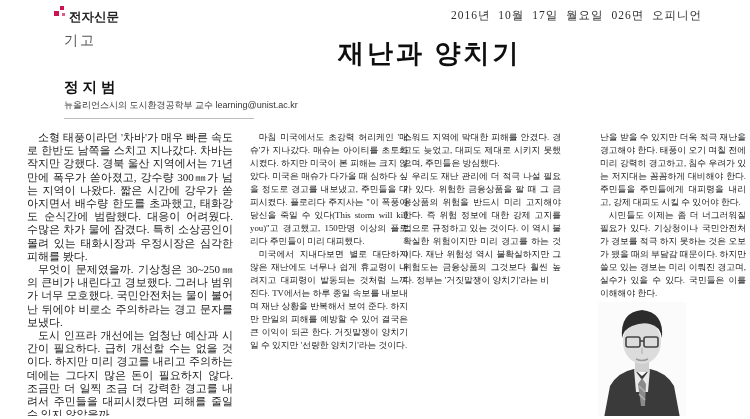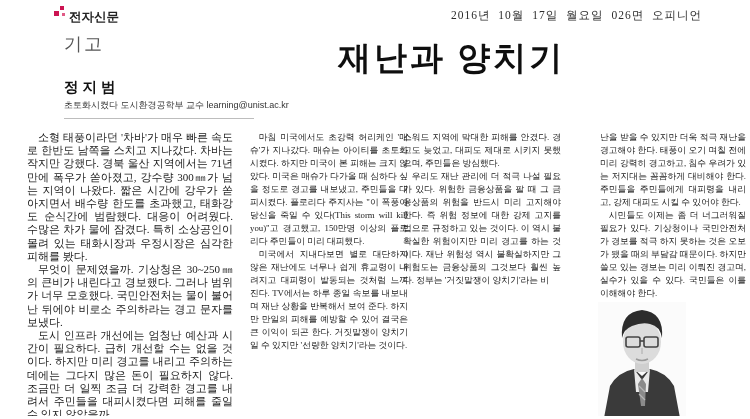--- a/index.html
+++ b/index.html
@@ -6,23 +6,23 @@
   .page{position:relative;width:750px;height:416px;background:#ffffff;overflow:hidden;
         font-family:"Liberation Serif","DejaVu Serif",serif;color:#1a1a1a;}
   
   .logo{position:absolute;left:54px;top:6px;display:flex;align-items:flex-start;gap:3px;}
   .logo-dots{width:12px;height:13px;position:relative;}
   .logo-dots i{position:absolute;display:block;}
   .logo-text{font-family:"Liberation Sans","DejaVu Sans",sans-serif;font-weight:700;
              font-size:12.5px;color:#222;margin-top:3px;}
   .dateline{position:absolute;top:8px;right:48px;font-size:11.5px;color:#2b2b2b;
             letter-spacing:1px;word-spacing:4px;}
-  .section-label{position:absolute;left:64px;top:32px;font-size:18px;color:#555;
+  .section-label{position:absolute;left:64px;top:32px;font-size:14px;color:#555;
                  font-family:"Liberation Sans","DejaVu Sans",sans-serif;letter-spacing:2px;}
-  .title{position:absolute;left:338px;top:36px;font-size:33px;font-weight:700;color:#0e0e0e;
+  .title{position:absolute;left:338px;top:36px;font-size:26px;font-weight:700;color:#0e0e0e;
          letter-spacing:3px;}
   
   .author-name{position:absolute;left:64px;top:78px;font-size:14.5px;font-weight:700;
                letter-spacing:4px;color:#111;}
   .author-affil{position:absolute;left:64px;top:99px;font-size:9px;color:#333;
                 font-family:"Liberation Sans","DejaVu Sans",sans-serif;}
   .author-rule{position:absolute;left:64px;top:118px;width:190px;height:0;
                border-top:1px solid #bdbdbd;}
   
   .col{position:absolute;top:131px;}
@@ -48,21 +48,21 @@
     </span>
     <span class="logo-text">전자신문</span>
   </div>
 
   <div class="dateline">2016년 10월 17일 월요일 026면 오피니언</div>
 
   <div class="section-label">기고</div>
   <h1 class="title" style="margin:0;">재난과 양치기</h1>
 
   <div class="author-name">정지범</div>
-  <div class="author-affil">초토화시켰다 도시환경공학부 교수 learning@unist.ac.kr</div>
+  <div class="author-affil">뉴올리언스시의 도시환경공학부 교수 learning@unist.ac.kr</div>
   <div class="author-rule"></div>
 
   <div class="col col1">
     <p class="indent">소형 태풍이라던 '차바'가 매우 빠른 속도로 한반도 남쪽을 스치고 지나갔다. 차바는 작지만 강했다. 경북 울산 지역에서는 71년 만에 폭우가 쏟아졌고, 강수량 300㎜가 넘는 지역이 나왔다. 짧은 시간에 강우가 쏟아지면서 배수량 한도를 초과했고, 태화강도 순식간에 범람했다. 대응이 어려웠다. 수많은 차가 물에 잠겼다. 특히 소상공인이 몰려 있는 태화시장과 우정시장은 심각한 피해를 봤다.</p>
     <p class="indent">무엇이 문제였을까. 기상청은 30~250㎜의 큰비가 내린다고 경보했다. 그러나 범위가 너무 모호했다. 국민안전처는 물이 불어난 뒤에야 비로소 주의하라는 경고 문자를 보냈다.</p>
     <p class="indent">도시 인프라 개선에는 엄청난 예산과 시간이 필요하다. 급히 개선할 수는 없을 것이다. 하지만 미리 경고를 내리고 주의하는 데에는 그다지 많은 돈이 필요하지 않다. 조금만 더 일찍 조금 더 강력한 경고를 내려서 주민들을 대피시켰다면 피해를 줄일 수 있지 않았을까.</p>
   </div>
 
   <div class="col col2">
     <p class="indent">마침 미국에서도 초강력 허리케인 '매슈'가 지나갔다. 매슈는 아이티를 초토화시켰다. 하지만 미국이 본 피해는 크지 않았다. 미국은 매슈가 다가올 때 심하다 싶을 정도로 경고를 내보냈고, 주민들을 대피시켰다. 플로리다 주지사는 "이 폭풍이 당신을 죽일 수 있다(This storm will kill you)"고 경고했고, 150만명 이상의 플로리다 주민들이 미리 대피했다.</p>

